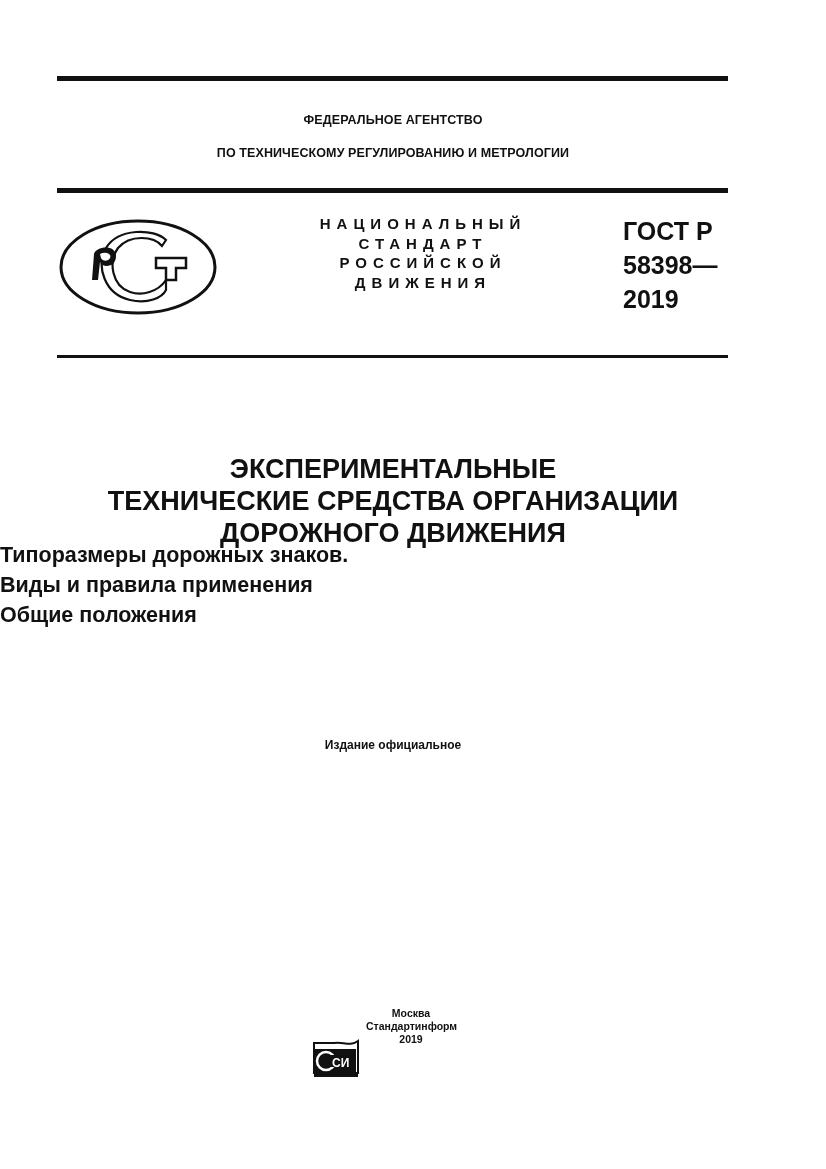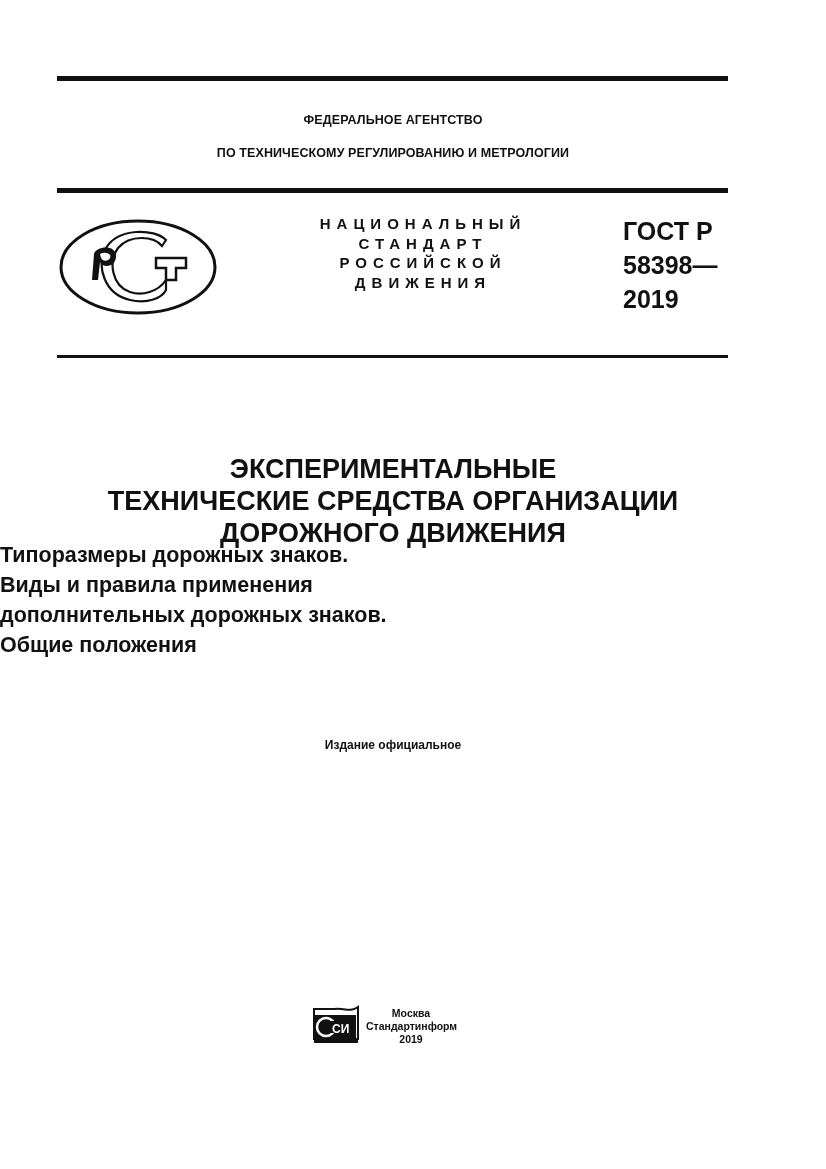--- a/index.html
+++ b/index.html
@@ -18,21 +18,21 @@
                 font-weight: bold; font-size: 15px; letter-spacing: 6px; line-height: 19.5px; }
     .national div { white-space: nowrap; }
     .gost { position: absolute; left: 623px; top: 214px; font-weight: bold; font-size: 25px;
             line-height: 34px; }
     .title { position: absolute; left: 0; top: 424px; width: 786px; text-align: center;
              font-weight: bold; font-size: 27px; line-height: 32px; margin-top: 29px; }
     .subtitle { position: absolute; left: 0; top: 540px; width: 786px; text-align: left;
                 font-weight: bold; font-size: 21.5px; line-height: 30px; }
     .edition { position: absolute; left: 0; top: 738px; width: 786px; text-align: center;
                font-weight: bold; font-size: 12px; }
-    .publisher-logo { position: absolute; left: 312px; top: 1005px; width: 48px; height: 40px; }
+    .publisher-logo { position: absolute; left: 312px; top: 1039px; width: 48px; height: 40px; }
     .publisher { position: absolute; left: 366px; top: 1007px; width: 90px; text-align: center;
                  font-weight: bold; font-size: 10.5px; line-height: 13px; }
   </style>
 </head>
 <body>
 
 <div class="rule rule-top"></div>
 
 <div class="agency agency-1">ФЕДЕРАЛЬНОЕ АГЕНТСТВО</div>
 <div class="agency agency-2">ПО ТЕХНИЧЕСКОМУ РЕГУЛИРОВАНИЮ И МЕТРОЛОГИИ</div>
@@ -69,21 +69,20 @@
 
 <div class="title">
   <div>ЭКСПЕРИМЕНТАЛЬНЫЕ</div>
   <div>ТЕХНИЧЕСКИЕ СРЕДСТВА ОРГАНИЗАЦИИ</div>
   <div>ДОРОЖНОГО ДВИЖЕНИЯ</div>
 </div>
 
 <div class="subtitle">
   <div>Типоразмеры дорожных знаков.</div>
   <div>Виды и правила применения</div>
-  <div>дополнительных дорожных знаков.</div>
   <div>Общие положения</div>
 </div>
 
 <div class="edition">Издание официальное</div>
 
 <div class="publisher-logo">
   <svg width="48" height="40" viewBox="0 0 48 40">
     <path d="M2 4 L 22 4 C 30 2, 38 8, 46 2 L 46 34 L 2 34 Z" fill="#fff" stroke="#111" stroke-width="2"></path>
     <rect x="2" y="10" width="42" height="24" fill="#111"></rect>
     <path d="M2 34 L 46 34 L 46 38 L 2 38 Z" fill="#111"></path>

